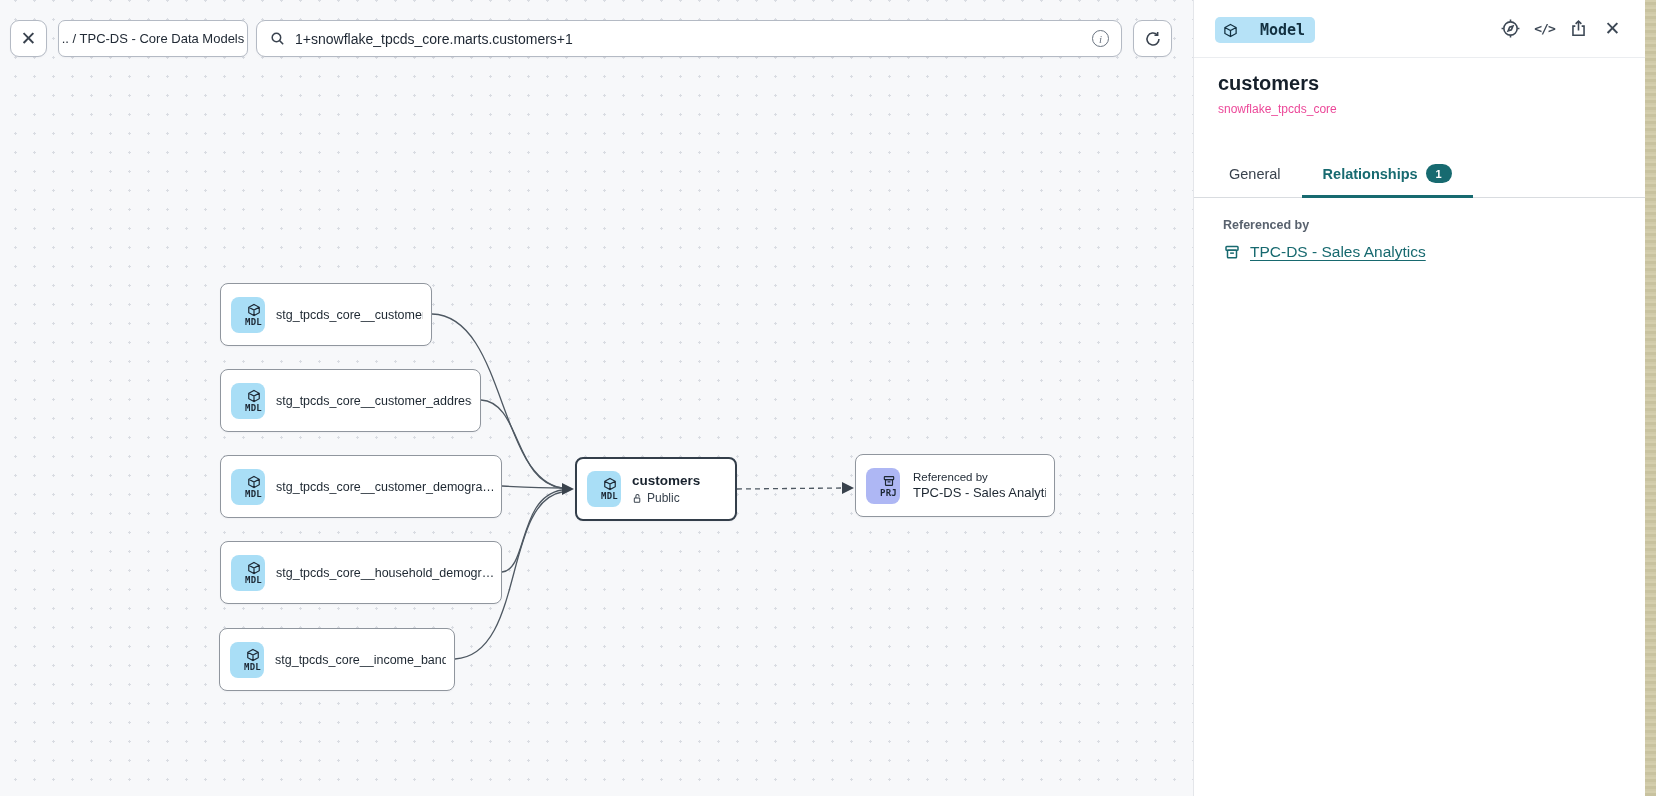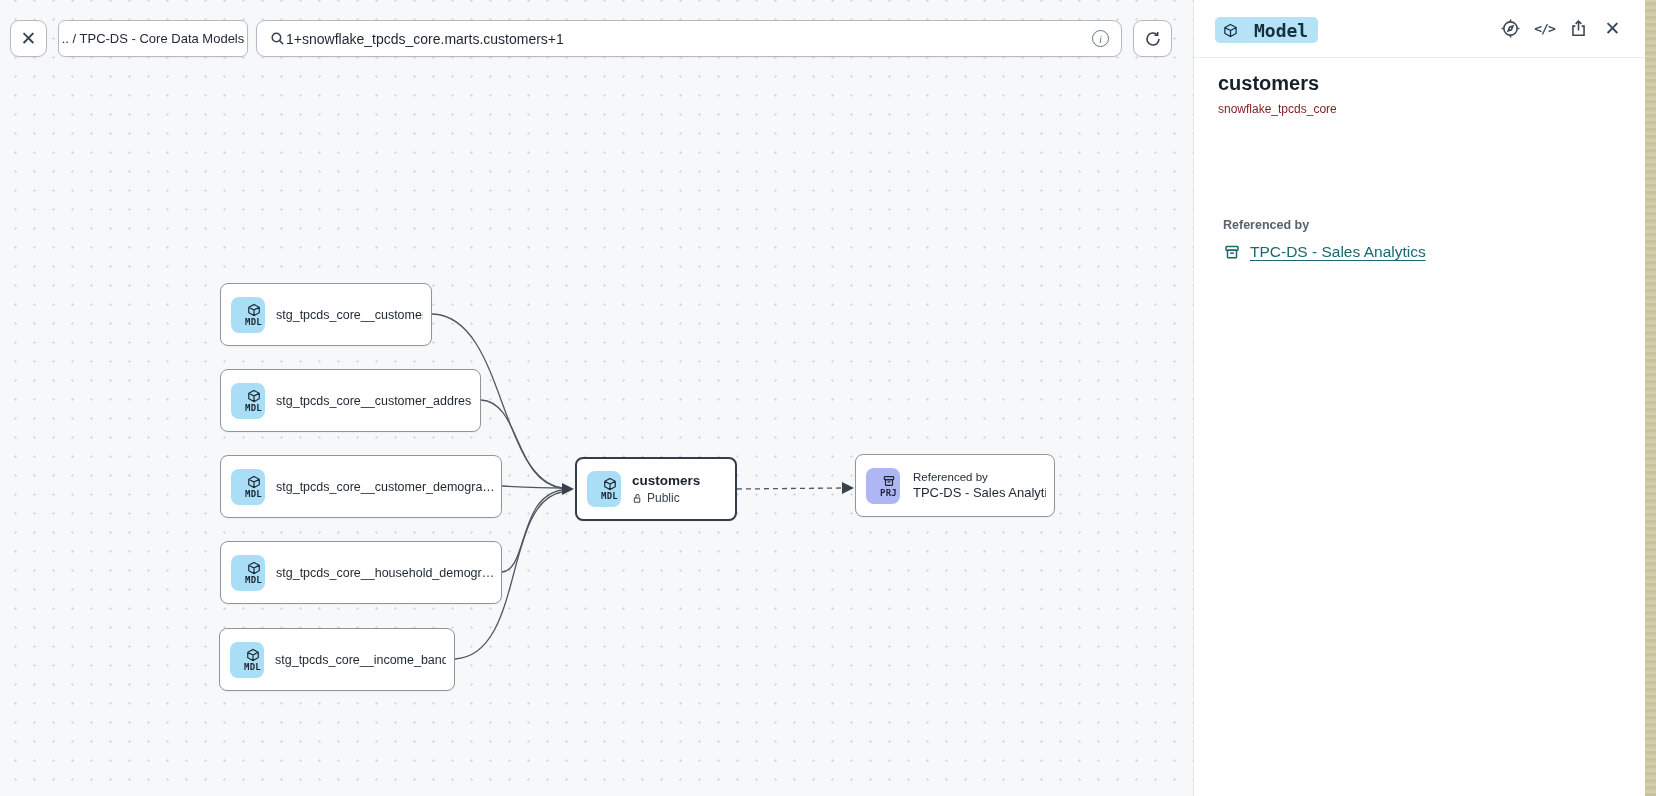--- a/index.html
+++ b/index.html
@@ -19,21 +19,21 @@
   .tbtn {
     position: absolute; background: #fff; border: 1px solid #b4bac4; border-radius: 9px;
     display: flex; align-items: center; justify-content: center;
     color: #39424e; box-shadow: 0 1px 2px rgba(20,30,40,.04); cursor: pointer;
   }
   .btn-close { left: 10px; top: 20px; width: 37px; height: 37px; font-size: 19px; font-weight: 400; }
   .btn-crumb { left: 58px; top: 20px; width: 190px; height: 37px; font-size: 13px; color: #222b36; border-radius: 7px; }
   .searchbar {
     position: absolute; left: 256px; top: 20px; width: 866px; height: 37px;
     background: #fff; border: 1px solid #b4bac4; border-radius: 9px;
-    display: flex; align-items: center; padding: 0 12px; 
+    display: flex; align-items: center; padding: 0 12px; gap: 9px;
     box-shadow: 0 1px 2px rgba(20,30,40,.04);
   }
   .searchbar input {
     flex: 1; border: none; outline: none; font-size: 14px; color: #1d2632;
     font-family: "Liberation Sans", sans-serif; background: transparent;
   }
   .info-badge {
     width: 17px; height: 17px; border: 1.4px solid #6a7481; border-radius: 50%;
     color: #6a7481; font-size: 11px; font-style: italic; font-family: "Liberation Serif", serif;
     display: flex; align-items: center; justify-content: center; cursor: pointer;
@@ -62,31 +62,31 @@
   .nsub-top { font-size: 11.5px; color: #222c37; margin-bottom: 2px; }
   .ncol { display: flex; flex-direction: column; justify-content: center; overflow: hidden; }
 
   
   .panel {
     position: absolute; left: 1193px; top: 0; width: 452px; height: 796px;
     background: #fff; border-left: 1px solid #e4e6ea;
   }
   .badge-model {
     position: absolute; left: 21px; top: 17px; height: 26px;
-    background: #b6e2f7; border-radius: 5px; display: flex; align-items: center; gap: 16px;
+    background: #b6e2f7; border-radius: 5px; display: flex; align-items: center; gap: 22px;
     padding: 0 10px 0 8px; color: #123040;
-    font-family: "DejaVu Sans Mono", monospace; font-size: 18px; font-weight: bold;
+    font-family: "DejaVu Sans Mono", monospace; font-size: 15px; font-weight: bold;
   }
   .panel-icons { position: absolute; right: 22px; top: 18px; display: flex; align-items: center; gap: 13px; color: #3d4855; }
   .pic { width: 21px; height: 21px; display: flex; align-items: center; justify-content: center; cursor: pointer; }
   .pic-code { font-size: 13px; font-weight: bold; letter-spacing: -1px; font-family: "DejaVu Sans Mono", monospace; }
   .pic-x { font-size: 19px; font-weight: 400; }
   .panel-div1 { position: absolute; left: 0; top: 57px; width: 100%; height: 1px; background: #ebedf0; }
   .panel-title { position: absolute; left: 24px; top: 72px; font-size: 20px; font-weight: bold; color: #16202b; }
-  .panel-sub { position: absolute; left: 24px; top: 102px; font-size: 12px; color: #7f1d1d; }
+  .panel-sub { position: absolute; left: 24px; top: 102px; font-size: 12px; color: #ec4899; }
 
   .tabs {
     position: absolute; left: 0; top: 152px; width: 100%; height: 46px;
     display: flex; align-items: stretch; padding-left: 14px; border-bottom: 1px solid #d9dce0;
   }
   .tab {
     display: flex; align-items: center; gap: 8px; padding: 0 21px; cursor: pointer;
     font-size: 14.5px; color: #3a434e; border-bottom: 3px solid transparent; margin-bottom: -1px;
   }
   .tab.active { color: #176a70; font-weight: bold; border-bottom-color: #176a70; }
@@ -266,20 +266,29 @@
       <span class="pic pic-x">
           <span>✕</span>
         </span>
     </div>
 
     <div class="panel-div1"></div>
 
     <div class="panel-title">customers</div>
     <div class="panel-sub">snowflake_tpcds_core</div>
 
+    <div class="tabs">
+      <div class="tab">
+        <span>General</span>
+      </div>
+      <div class="tab active">
+        <span>Relationships</span>
+        <span class="tab-badge">1</span>
+      </div>
+    </div>
 
     <div class="section-label">Referenced by</div>
 
     <a class="ref-link">
       <svg width="18" height="18" viewBox="0 0 24 24" fill="none" stroke="#17696f" stroke-width="2">
           <rect x="4" y="4.5" width="16" height="5" rx="1"></rect>
           <rect x="6" y="9.5" width="12" height="10" rx="1"></rect>
           <path d="M9.5 13.5 h5"></path>
         </svg>
       <span class="link-text">TPC-DS - Sales Analytics</span>

